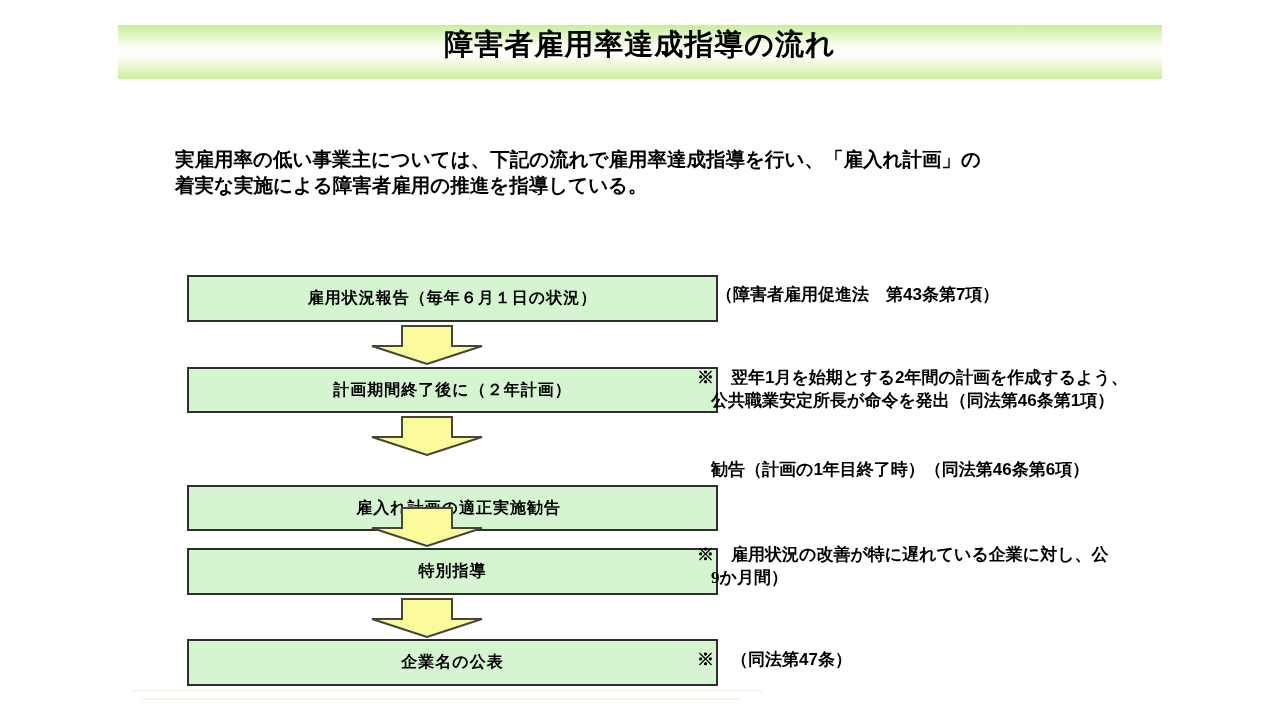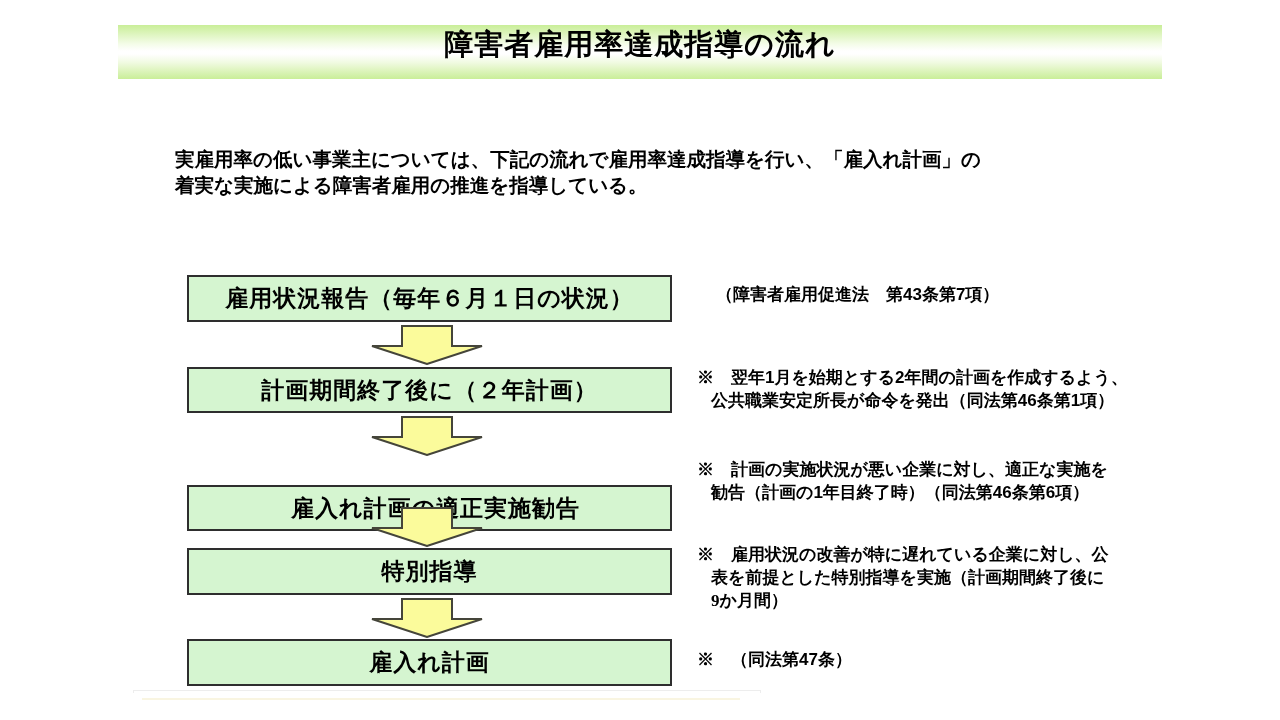--- a/index.html
+++ b/index.html
@@ -25,25 +25,25 @@
     display:flex;align-items:flex-start;justify-content:center;
   }
   .title{
     font-size:29px;font-weight:700;letter-spacing:1px;
   }
   .intro{
     position:absolute;left:175px;top:146px;width:950px;
     font-size:19.5px;font-weight:700;line-height:26px;
   }
   .step{
-    position:absolute;left:187px;width:485px;height:47px;
+    position:absolute;left:187px;width:531px;height:47px;
     background:var(--box-fill);
     border:2px solid var(--box-border);
     display:flex;align-items:center;justify-content:center;
-    font-size:23px;font-weight:700;letter-spacing:1px;
+    font-size:16px;font-weight:700;letter-spacing:1px;
   }
   .step1{top:275px;}
   .step2{top:367px;height:46px;}
   .step3{top:485px;height:46px;padding-left:12px;}
   .step4{top:548px;}
   .step5{top:639px;height:47px;}
   .arrow{position:absolute;left:371px;width:112px;height:40px;}
   .arrow1{top:325px;}
   .arrow2{top:416px;}
   .arrow3{top:507px;}
@@ -115,40 +115,38 @@
   <span>特別指導</span>
 </div>
 
 <div class="arrow arrow4">
   <svg viewBox="0 0 112 40" xmlns="http://www.w3.org/2000/svg">
       <polygon points="31,1 81,1 81,21 111,21 56,39 1,21 31,21"></polygon>
     </svg>
 </div>
 
 <div class="step step5">
-  <span>雇入れ計画</span>
+  <span>企業名の公表</span>
 </div>
 
 <div class="ann ann1">
   <div>（障害者雇用促進法　第43条第7項）</div>
 </div>
 
 <div class="ann ann2">
   <div>※　翌年1月を始期とする2年間の計画を作成するよう、</div>
   <div class="cont">公共職業安定所長が命令を発出（同法第46条第1項）</div>
 </div>
 
 <div class="ann ann3">
-  <div>※　計画の実施状況が悪い企業に対し、適正な実施を</div>
   <div class="cont">勧告（計画の1年目終了時）（同法第46条第6項）</div>
 </div>
 
 <div class="ann ann4">
   <div>※　雇用状況の改善が特に遅れている企業に対し、公</div>
-  <div class="cont">表を前提とした特別指導を実施（計画期間終了後に</div>
   <div class="cont">9か月間）</div>
 </div>
 
 <div class="ann ann5">
   <div>※　（同法第47条）</div>
 </div>
 
 <div class="artifact-line1"></div>
 <div class="artifact-line2"></div>
 

